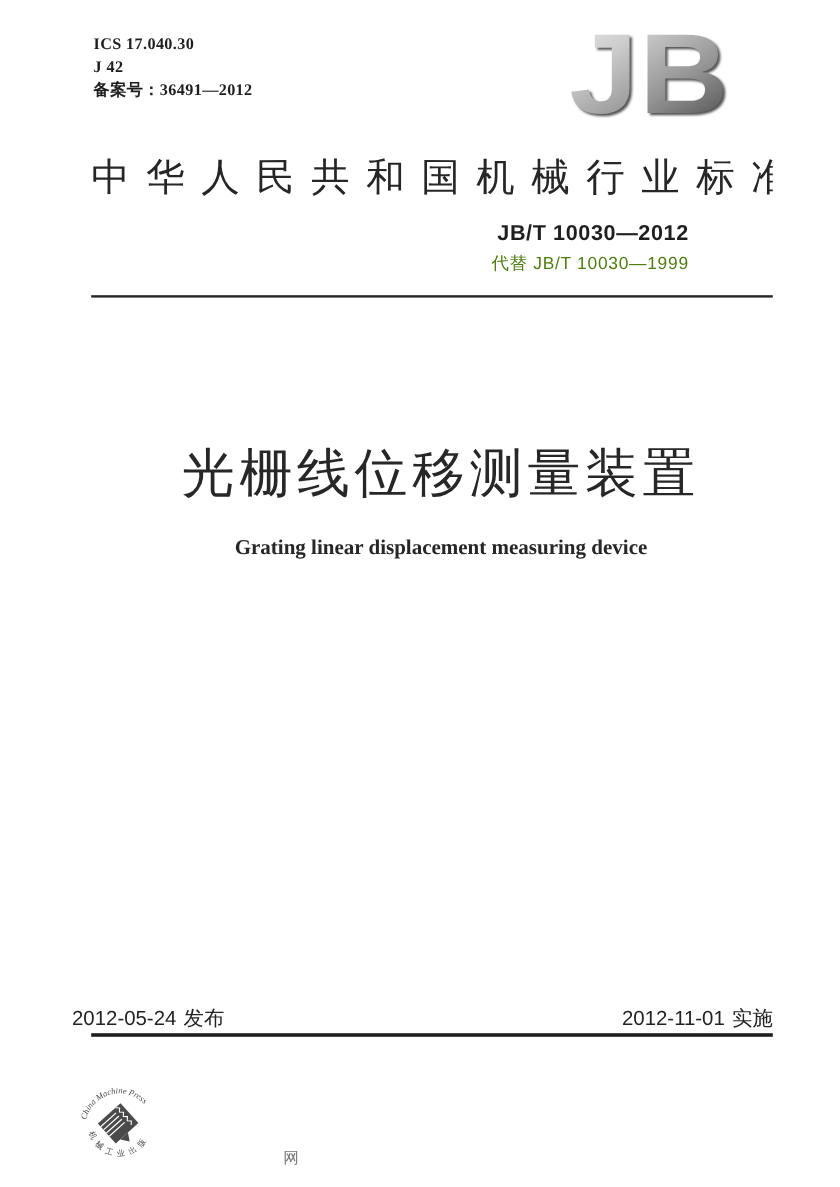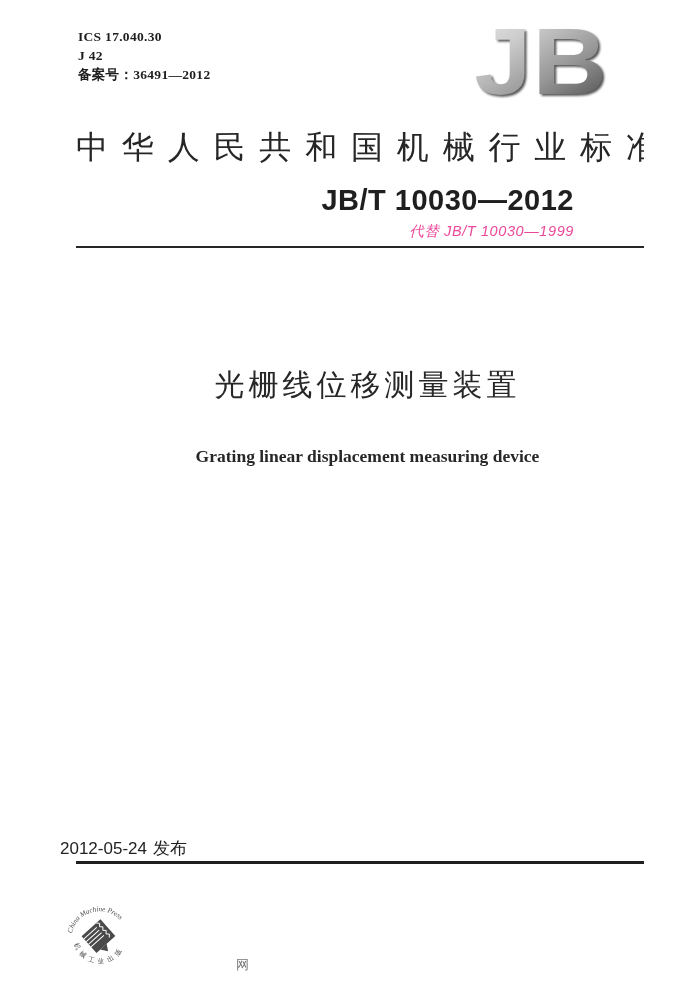--- a/index.html
+++ b/index.html
@@ -66,50 +66,49 @@
   }
 
   
   .std-no {
     position: absolute;
     right: 70px;
     top: 184px;
     text-align: right;
   }
   .std-no .number {
-    font-size: 29px;
+    font-size: 18px;
     font-weight: 700;
     letter-spacing: 0.5px;
     color: #1f1f1f;
   }
   .std-no .replaces {
     margin-top: 5px;
     font-size: 14.5px;
     letter-spacing: 0.6px;
-    color: #ec4899;
-    font-style: italic;
+    color: #4d7c0f;
   }
 
   .rule-top {
     position: absolute;
     left: 76px;
     top: 246px;
     width: 580px;
     height: 2px;
     background: #262626;
   }
 
   
   .title-cn {
     position: absolute;
     left: 75px;
     top: 365px;
     width: 585px;
     text-align: center;
-    font-size: 30px;
+    font-size: 44px;
     font-weight: 500;
     letter-spacing: 4px;
     color: #272727;
   }
   .title-en {
     position: absolute;
     left: 75px;
     top: 446px;
     width: 585px;
     text-align: center;
@@ -212,20 +211,21 @@
     <div class="replaces">代替 JB/T 10030—1999</div>
   </div>
 
   <div class="rule-top"></div>
 
   <div class="title-cn">光栅线位移测量装置</div>
   <div class="title-en">Grating linear displacement measuring device</div>
 
   <div class="dates">
     <div><span>2012-05-24</span><span class="label">发布</span></div>
+    <div><span>2012-11-01</span><span class="label">实施</span></div>
   </div>
 
   <div class="rule-bottom"></div>
 
 
   <svg class="seal" viewBox="0 0 74 74">
     <defs>
       <path id="arcTop" d="M 9 42 A 28 28 0 0 1 65 42"></path>
       <path id="arcBottom" d="M 12 45 A 25.5 25.5 0 0 0 62 45"></path>
     </defs>

